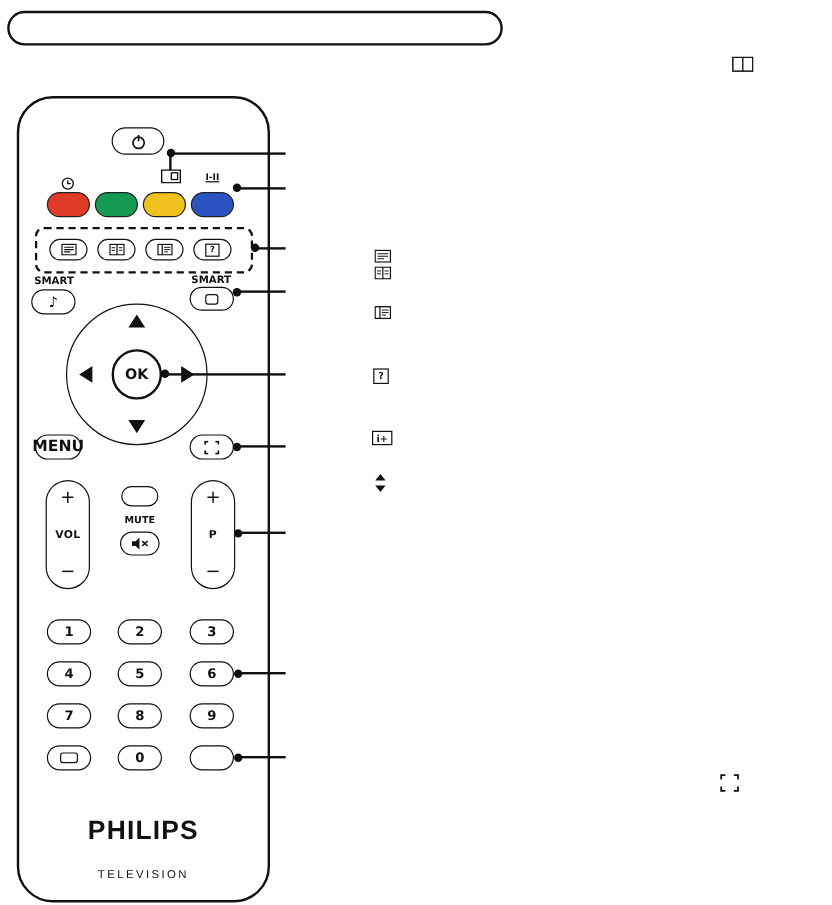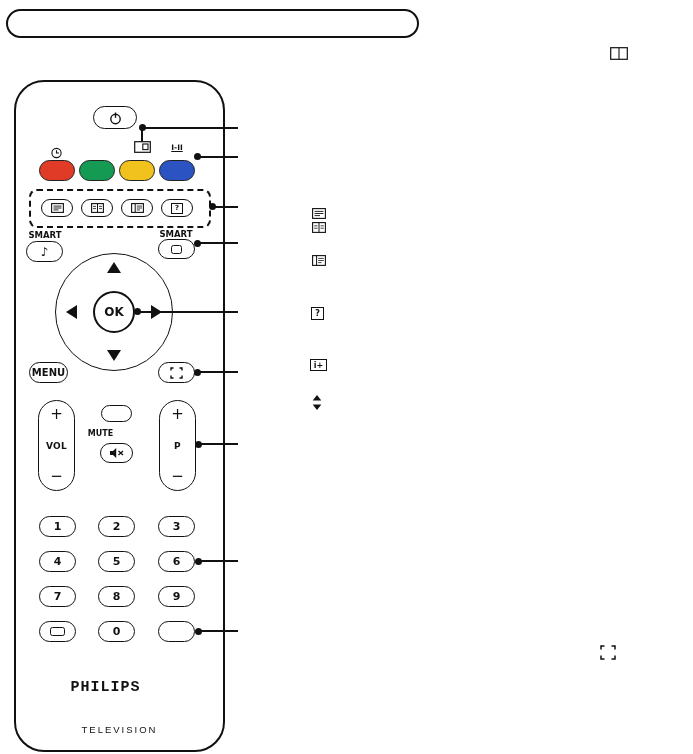--- a/index.html
+++ b/index.html
@@ -129,39 +129,39 @@
   <div class="abs tri-left" style="left:66px;top:305px;"></div>
   <div class="abs tri-right" style="left:151px;top:305px;"></div>
 
   <div class="abs line" style="left:136px;top:311px;width:102px;"></div>
   <div class="btn" style="left:93px;top:291px;width:42px;height:42px;border-width:2px;">
     <span class="lbl" style="font-size:12px;">OK</span>
   </div>
   <div class="abs dot" style="left:134px;top:308px;"></div>
 
   <div class="btn" style="left:29px;top:362px;width:39px;height:21px;">
-    <span class="lbl" style="font-size:10px;">MENU</span>
+    <span class="lbl" style="font-size:13px;">MENU</span>
   </div>
   <div class="btn" style="left:158px;top:362px;width:37px;height:21px;">
     <svg width="13" height="12">
       <path d="M1 3.5 V1 H3.5 M9.5 1 H12 V3.5 M12 8.5 V11 H9.5 M3.5 11 H1 V8.5" fill="none" stroke="#111" stroke-width="1.4"></path>
     </svg>
   </div>
 
   <div class="abs line" style="left:197px;top:371px;width:41px;"></div>
   <div class="abs dot" style="left:194px;top:369px;"></div>
 
   <div class="btn" style="left:38px;top:400px;width:37px;height:91px;border-radius:19px;flex-direction:column;justify-content:space-between;padding:6px 0;">
     <span class="pm">+</span>
     <span class="rlbl">VOL</span>
     <span class="pm">−</span>
   </div>
 
   <div class="btn" style="left:101px;top:405px;width:31px;height:17px;"></div>
-  <div class="abs lbl" style="left:82px;top:429px;width:37px;font-size:8px;text-align:center;">MUTE</div>
+  <div class="abs lbl" style="left:98px;top:429px;width:37px;font-size:8px;text-align:center;">MUTE</div>
   <div class="btn" style="left:100px;top:443px;width:33px;height:20px;">
     <svg width="16" height="12">
       <path d="M1 4 H4 L7.2 1 V11 L4 8 H1 Z" fill="#111"></path>
       <path d="M9.5 4 L14 8 M14 4 L9.5 8" stroke="#111" stroke-width="1.3"></path>
     </svg>
   </div>
 
   <div class="btn" style="left:159px;top:400px;width:37px;height:91px;border-radius:19px;flex-direction:column;justify-content:space-between;padding:6px 0;">
     <span class="pm">+</span>
     <span class="rlbl">P</span>
@@ -206,21 +206,21 @@
     <span class="miniRect" style="width:15px;height:9px;"></span>
   </div>
   <div class="btn" style="left:98px;top:621px;width:37px;height:21px;">
       <span class="dg">0</span>
     </div>
   <div class="btn" style="left:158px;top:621px;width:37px;height:21px;"></div>
 
   <div class="abs line" style="left:198px;top:630px;width:40px;"></div>
   <div class="abs dot" style="left:195px;top:628px;"></div>
 
-  <div class="abs brand" style="left:33px;top:679px;width:145px;font-size:15px;letter-spacing:1px;font-family:Liberation Mono, monospace;">PHILIPS</div>
+  <div class="abs brand" style="left:47px;top:679px;width:145px;font-size:22px;letter-spacing:1px;">PHILIPS</div>
   <div class="abs brand" style="left:47px;top:724px;width:145px;font-size:9.5px;letter-spacing:2px;font-weight:500;">TELEVISION</div>
 
   <svg class="abs" style="left:312px;top:208px;" width="14" height="11">
     <rect x="0.6" y="0.6" width="12.8" height="9.8" fill="none" stroke="#111" stroke-width="1.1"></rect>
     <line x1="2.6" y1="3.4" x2="11.4" y2="3.4" stroke="#111" stroke-width="0.9"></line>
     <line x1="2.6" y1="5.5" x2="11.4" y2="5.5" stroke="#111" stroke-width="0.9"></line>
     <line x1="2.6" y1="7.6" x2="8" y2="7.6" stroke="#111" stroke-width="0.9"></line>
   </svg>
   <svg class="abs" style="left:312px;top:222px;" width="14" height="11">
     <rect x="0.6" y="0.6" width="12.8" height="9.8" fill="none" stroke="#111" stroke-width="1.1"></rect>

